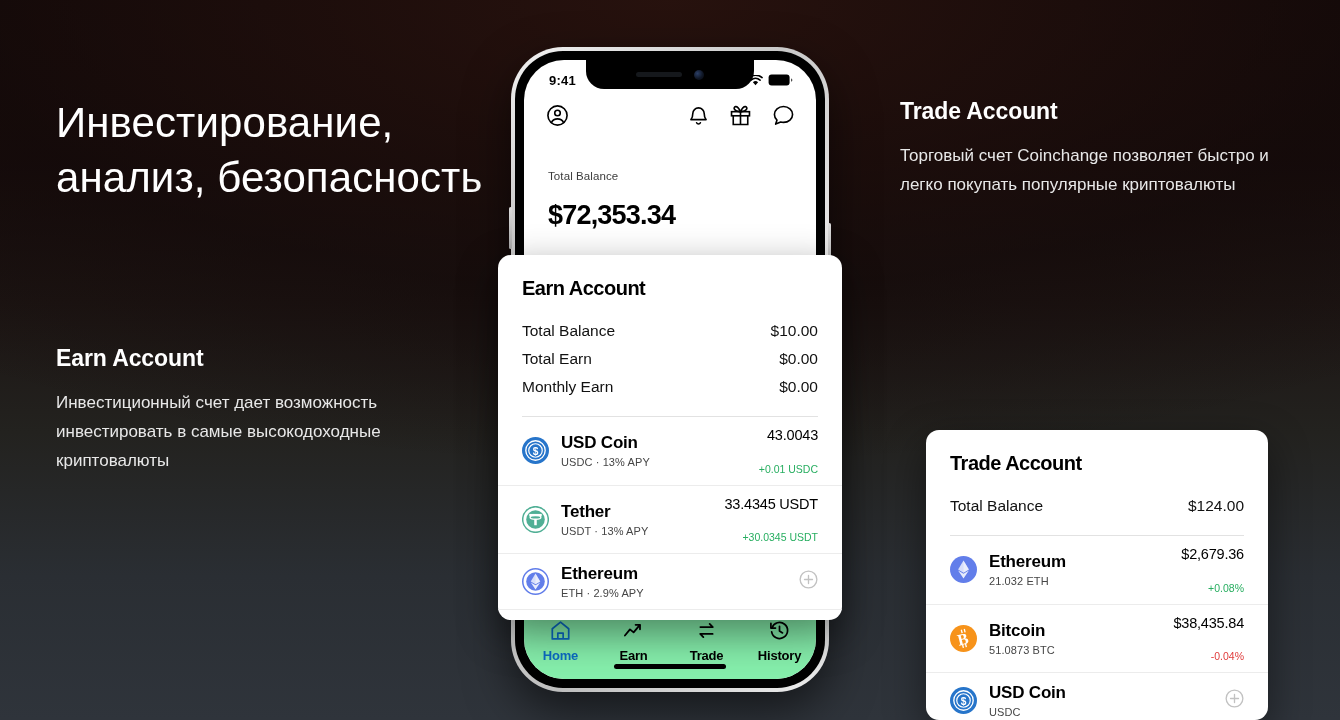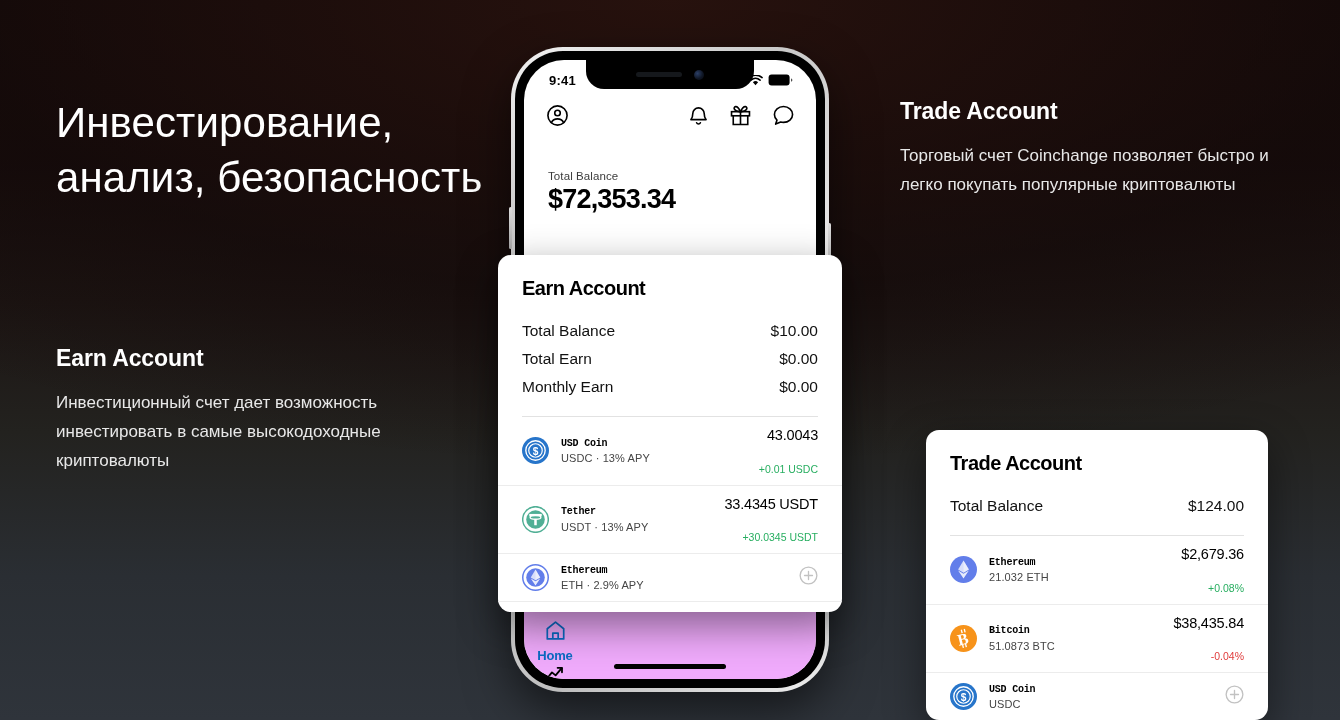--- a/index.html
+++ b/index.html
@@ -72,34 +72,34 @@
   .status-icons { display:flex; align-items:center; gap:5px; }
 
   .app-head {
     position:absolute; top:44px; left:0; right:0; padding:0 22px;
     display:flex; align-items:center; justify-content:space-between; color:#000;
   }
   .head-right { display:flex; align-items:center; gap:22px; }
 
   .balance-wrap { position:absolute; top:110px; left:24px; right:24px; color:#000; }
   .balance-label { font-size:11.5px; color:#3c3c3c; letter-spacing:0.1px; }
-  .balance-value { font-size:27px; font-weight:700; letter-spacing:-0.8px; margin-top:2px; }
+  .balance-value { font-size:27px; font-weight:700; letter-spacing:-0.8px; margin-top:18px; }
 
   .earn-btn {
     position:absolute; top:199px; left:34px; right:34px; height:42px;
     background:#0B6BC4; color:#fff; border-radius:7px;
     display:flex; align-items:center; justify-content:center;
     font-size:13.5px; font-weight:700; letter-spacing:-0.1px;
   }
 
   
   .tabbar {
     position:absolute; bottom:0; left:0; right:0; height:68px;
-    background:#f0abfc; display:flex; align-items:flex-start; justify-content:space-around;
-    padding-top:9px; color:#000;flex-direction:column;
+    background:#86efac; display:flex; align-items:flex-start; justify-content:space-around;
+    padding-top:9px; color:#000;
   }
   .tab { display:flex; flex-direction:column; align-items:center; gap:3px; width:62px; }
   .tab-label { font-size:13px; font-weight:700; letter-spacing:-0.2px; }
   .tab.active, .tab.active .tab-label { color:#0B6BC4; }
   .home-indicator {
     position:absolute; bottom:10px; left:50%; transform:translateX(-50%);
     width:112px; height:5px; border-radius:3px; background:#000;
   }
 
   
@@ -123,21 +123,21 @@
 
   .divider { height:1px; background:#e2e2e2; margin:15px 24px 0 24px; }
 
   .coin-row {
     display:flex; align-items:center; padding:10px 24px;
     border-bottom:1px solid #ececec;
   }
   .coin-row:last-child { border-bottom:none; }
   .coin-ico { width:27px; height:27px; flex:0 0 27px; margin-right:12px; }
   .coin-meta { flex:1 1 auto; min-width:0; }
-  .coin-name { font-size:10px; font-weight:700; letter-spacing:-0.2px; line-height:1.22;font-family:Liberation Mono, monospace; }
+  .coin-name { font-size:17px; font-weight:700; letter-spacing:-0.2px; line-height:1.22; }
   .coin-sub { font-size:11px; color:#454545; margin-top:2px; letter-spacing:0.1px; }
   .coin-vals { text-align:right; flex:0 0 auto; }
   .coin-amt { font-size:14.5px; font-weight:400; letter-spacing:-0.2px; line-height:1.22;text-align:right; }
   .coin-chg { font-size:10.5px; margin-top:18px; }
   .chg-up { color:#27ae60; }
   .chg-dn { color:#e03b3b; }
   .plus-ico { flex:0 0 auto; }
 </style>
 </head>
 <body>

